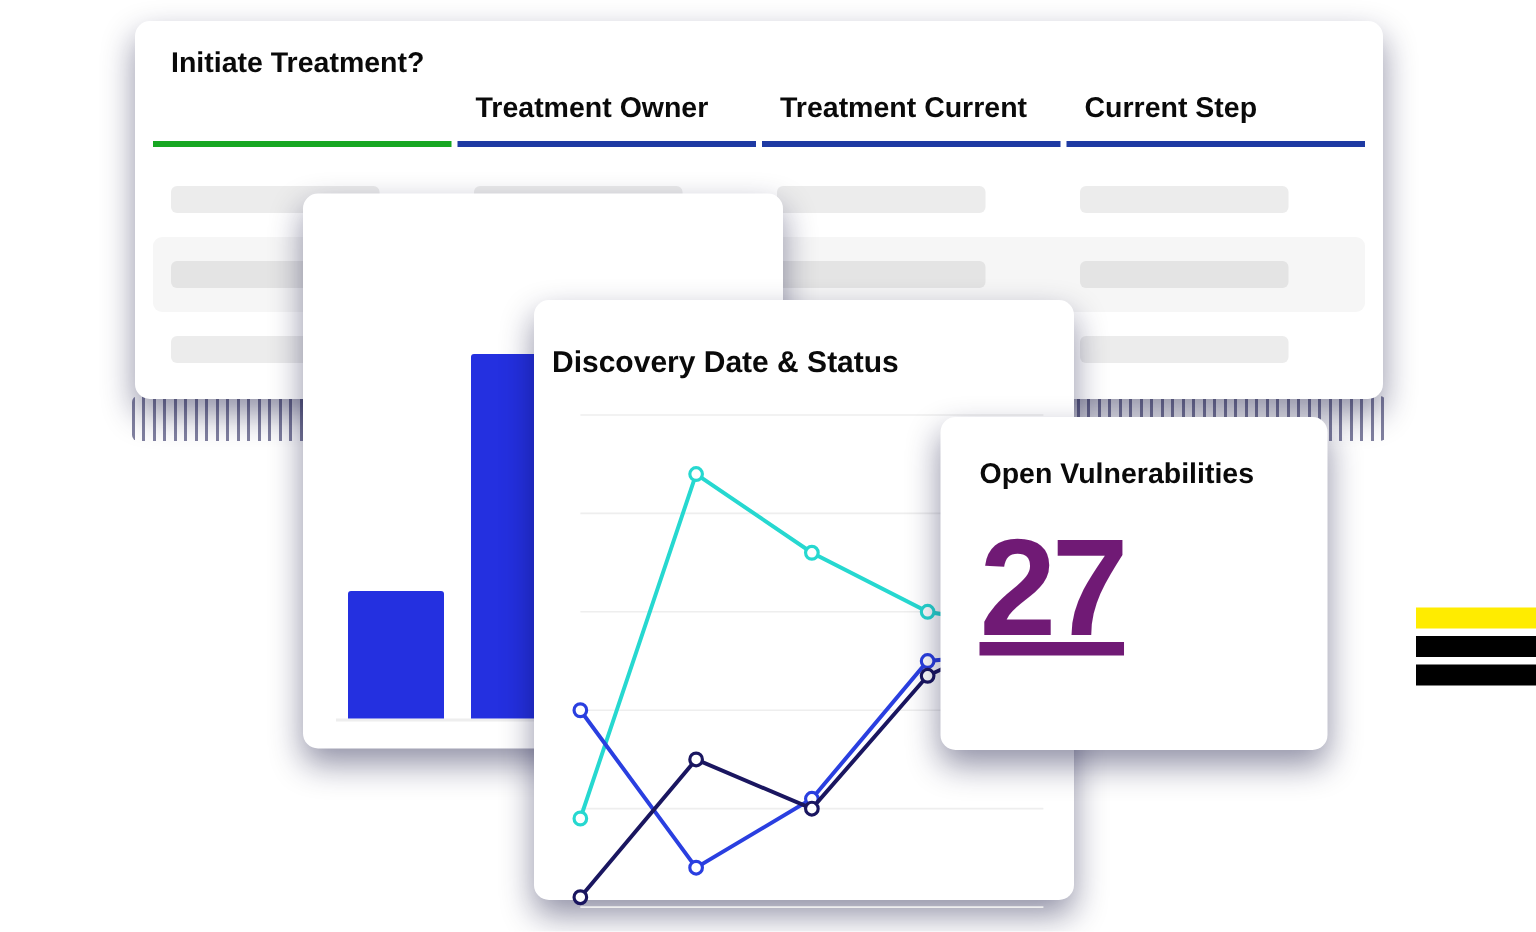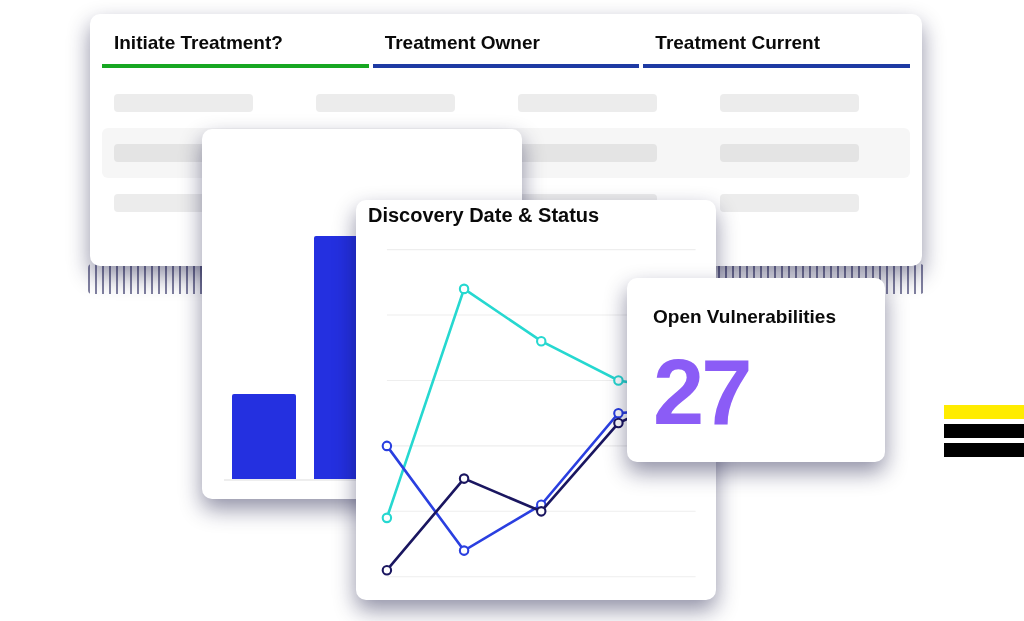--- a/index.html
+++ b/index.html
@@ -57,32 +57,31 @@
     .table-card {
       left: 90px;
       top: 14px;
       width: 832px;
       height: 252px;
       padding: 18px 12px 10px;
     }
     .thead {
       display: flex;
       gap: 4px;
-      justify-content: flex-end;
     }
     .th {
       flex: 1;
       padding: 0 12px 10px;
       font-size: 19px;
       font-weight: 700;
       color: #0a0a0a;
       border-bottom: 4px solid;
     }
     .th.green { border-color: #17a722; }
-    .th.blue  { border-color: #1e3aa3; }
+    .th.blue  { border-color: #1e3aa3; margin-top: 30px; }
     .tbody {
       padding-top: 10px;
     }
     .trow {
       display: flex;
       align-items: center;
       height: 50px;
       border-radius: 6px;
     }
     .trow.alt { background: #f6f6f6; }
@@ -126,21 +125,21 @@
       background: #2430e0;
       border-radius: 2px 2px 0 0;
     }
 
     
     .line-card {
       left: 356px;
       top: 200px;
       width: 360px;
       height: 400px;
-      padding: 4px 12px 14px;
+      padding: 31px 12px 14px;
       display: flex;
       flex-direction: column;
     }
     .line-plot {
       flex: 1;
       position: relative;
       margin-top: 12px;
     }
     .gridlines line { stroke: #eee; stroke-width: 1; }
     .series { fill: none; stroke-width: 2.5; }
@@ -150,52 +149,54 @@
     .pt { stroke-width: 2; }
     .pt.cyan { fill: #fff; stroke: #26d8d0; }
     .pt.royal { fill: #fff; stroke: #2a3fe0; }
     .pt.navy { fill: #fff; stroke: #1a1660; }
 
     
     .metric-card {
       left: 627px;
       top: 278px;
       width: 258px;
-      height: 184px;
+      height: 222px;
       padding: 28px 26px;
     }
     .metric-title {
       font-size: 19px;
       font-weight: 700;
       color: #0a0a0a;
       margin-bottom: 18px;
     }
     .metric-value {
       font-size: 92px;
       font-weight: 800;
       letter-spacing: -3px;
-      color: #8b5cf6;
+      color: #701a75;
       line-height: 1;
+      text-decoration: underline;
     }
   </style>
 </head>
 <body>
 
 <div class="canvas">
 
   <div class="stripe stripe-yellow"></div>
   <div class="stripe stripe-black1"></div>
   <div class="stripe stripe-black2"></div>
   <div class="halo"></div>
 
   <div class="card table-card">
     <div class="thead" id="thead">
         <div class="th green">Initiate Treatment?</div>
         <div class="th blue">Treatment Owner</div>
         <div class="th blue">Treatment Current</div>
+        <div class="th blue">Current Step</div>
       </div>
     <div class="tbody" id="tbody">
         <div class="trow">
           <div class="tcell">
             <div class="skeleton"></div>
           </div>
           <div class="tcell">
             <div class="skeleton"></div>
           </div>
           <div class="tcell">

